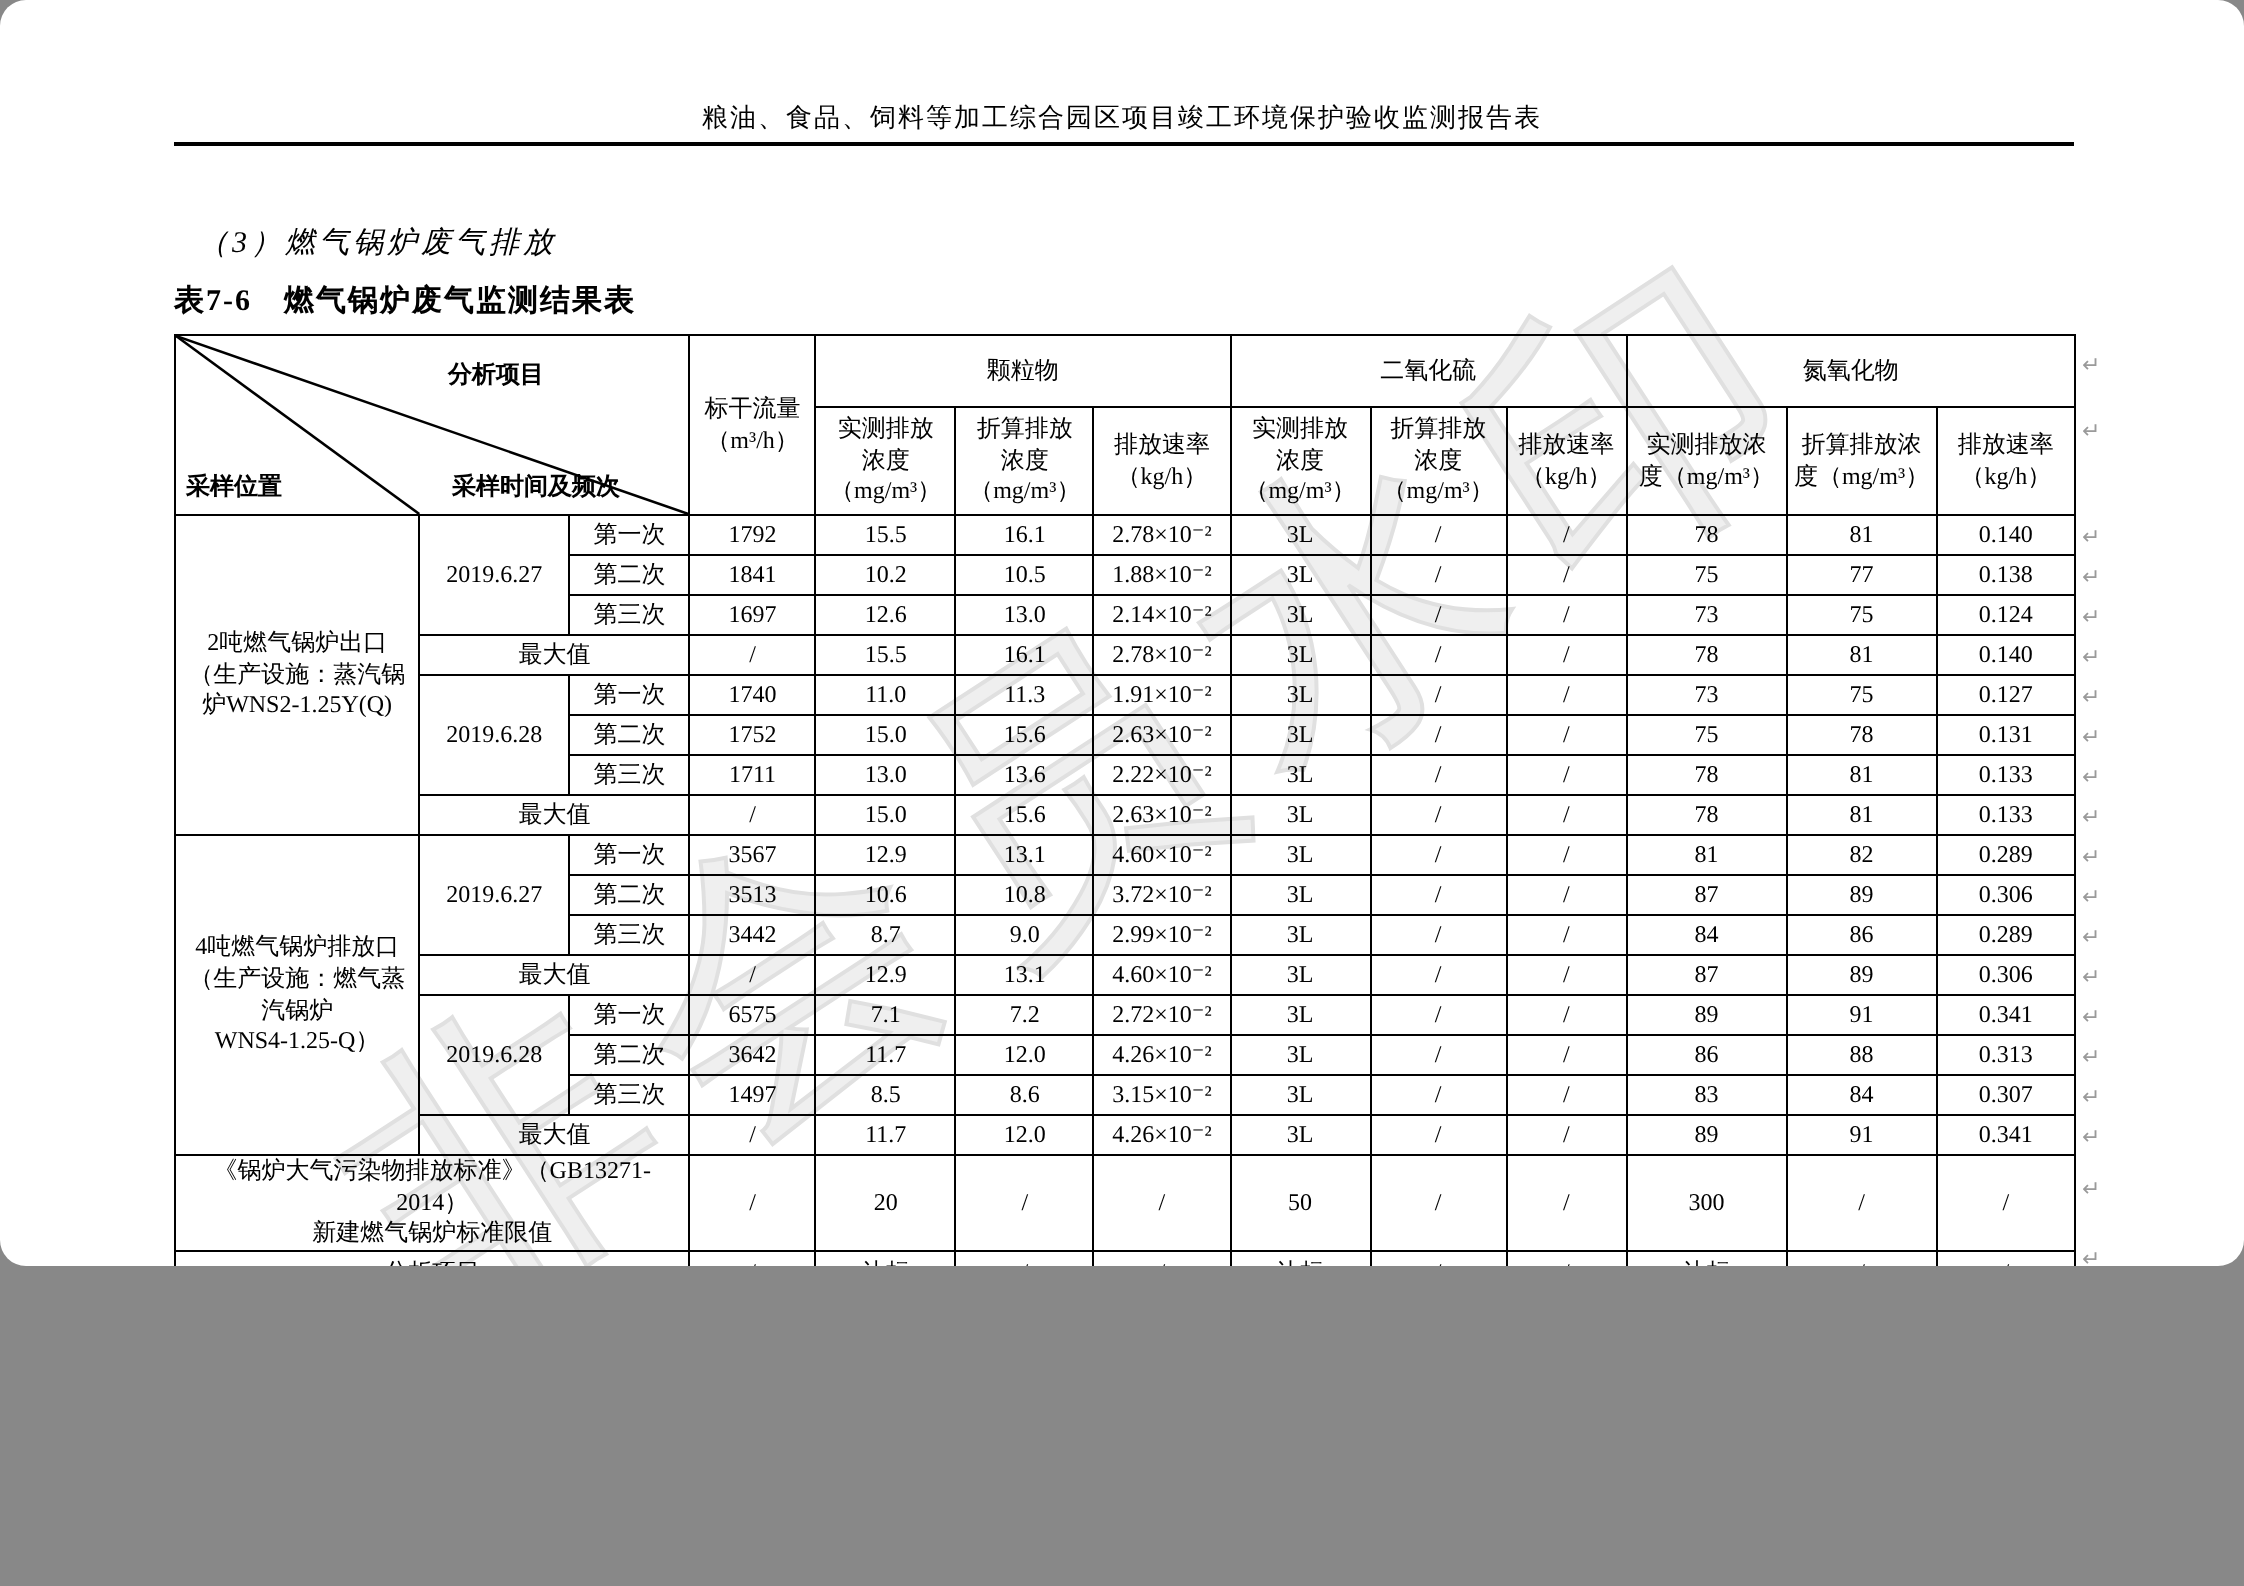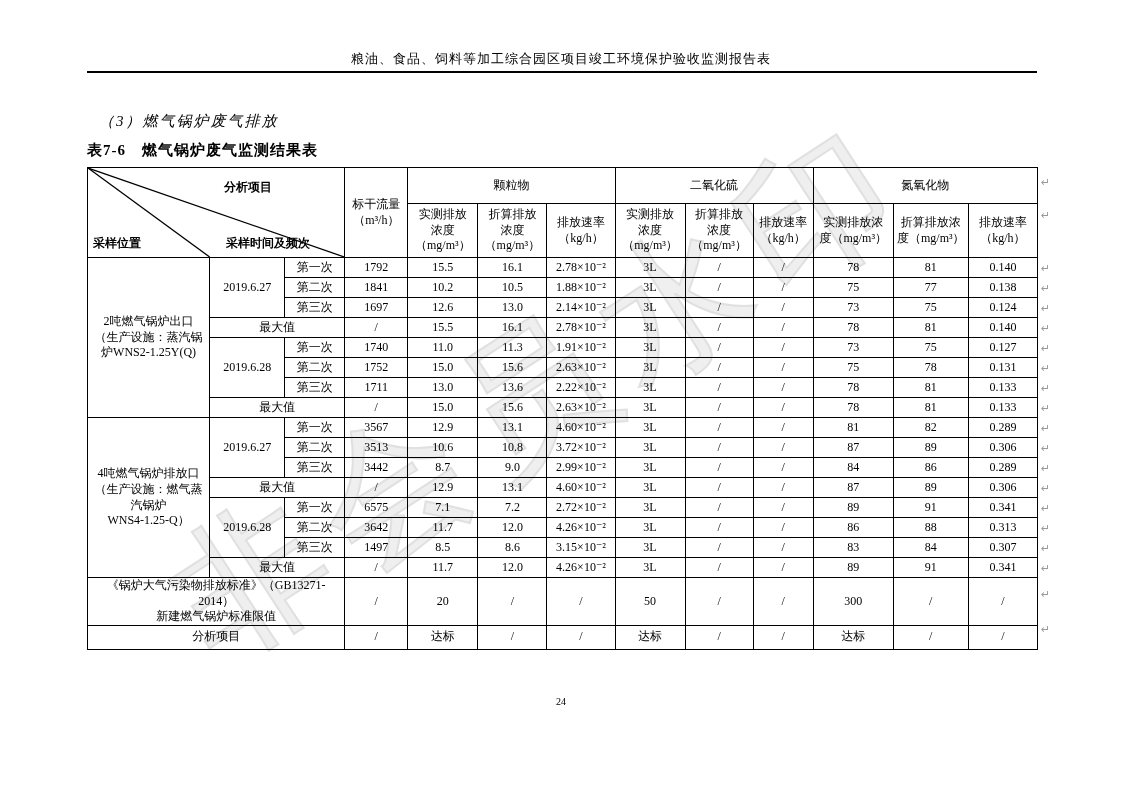--- a/index.html
+++ b/index.html
@@ -1,18 +1,18 @@
 <!DOCTYPE html>
 <html lang="zh"><head>
 <meta charset="utf-8">
 <style>
   html,body{margin:0;padding:0;background:#888;}
   .page{
-    position:relative;width:1122px;height:793px;margin:0 auto;background:#ffffff;
-    font-family:"Liberation Serif","DejaVu Serif",serif;color:#000;overflow:hidden;
+    position:relative;width:1122px;height:633px;margin:0 auto;background:#ffffff;
+    font-family:"Liberation Serif","DejaVu Serif",serif;color:#000;overflow:hidden;border-radius:13px;
   }
   .doc-header{position:absolute;top:50px;left:0;width:100%;text-align:center;font-size:13px;letter-spacing:1px;}
   .header-rule{position:absolute;top:71px;left:87px;width:950px;height:2px;background:#000;}
   .section-heading{position:absolute;top:112px;left:99px;font-size:15px;letter-spacing:2px;font-style:italic;}
   .table-title{position:absolute;top:141px;left:87px;width:950px;text-align:left;font-size:15px;font-weight:bold;letter-spacing:1px;}
   .watermark{
     position:absolute;left:120px;top:300px;width:880px;height:170px;
     font-size:150px;line-height:160px;letter-spacing:18px;white-space:nowrap;
     color:#efefef;-webkit-text-stroke:2px #e0e0e0;
     transform:rotate(-33deg);transform-origin:50% 50%;

